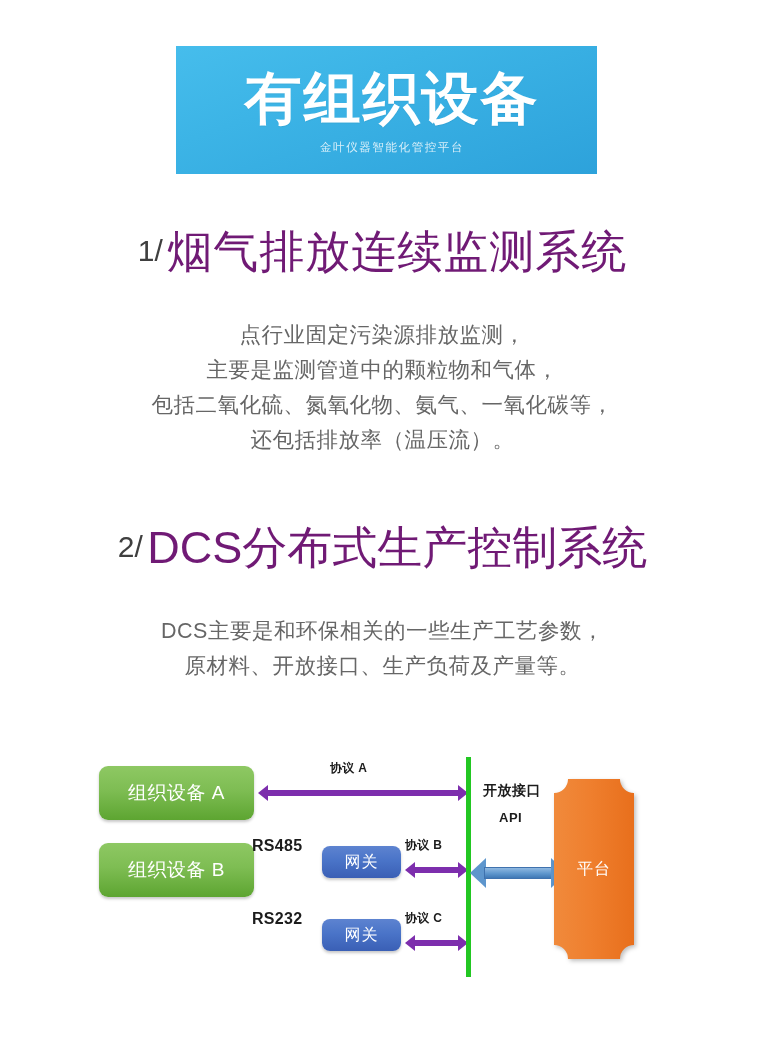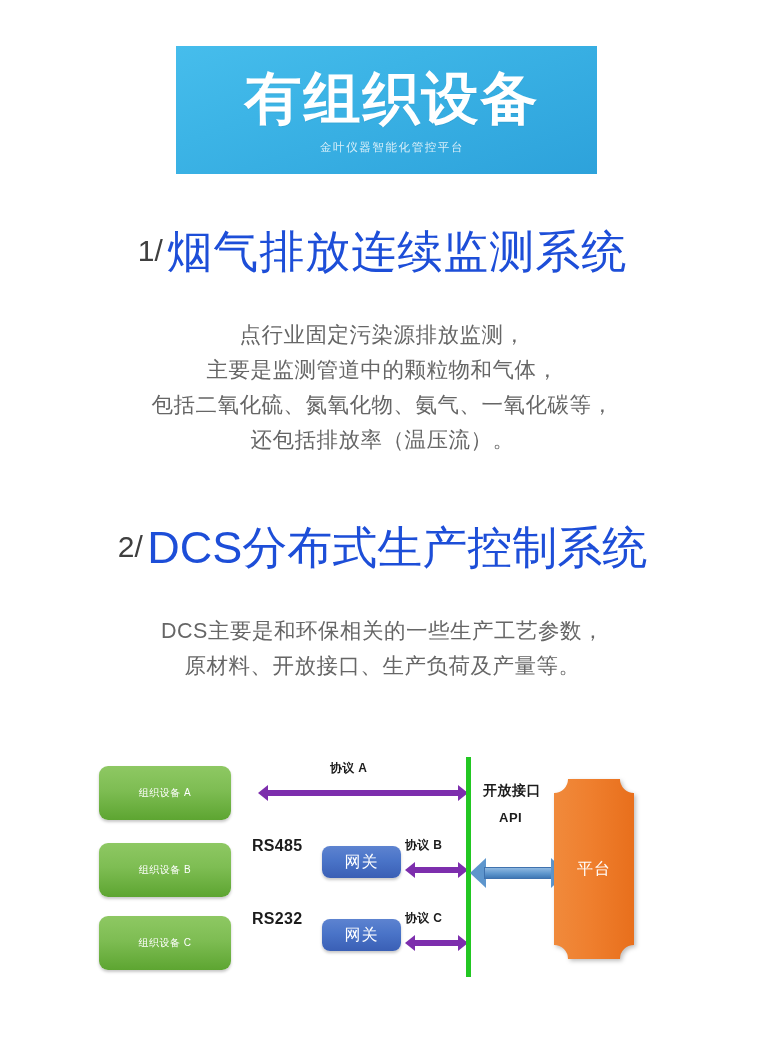--- a/index.html
+++ b/index.html
@@ -53,21 +53,21 @@
     text-align: center;
     white-space: nowrap;
   }
   .sec-num {
     color: #3f3f3f;
     font-size: 30px;
     font-weight: normal;
     vertical-align: 6px;
   }
   .sec-title {
-    color: #1d4ed8;
+    color: #701a75;
     font-size: 45px;
     font-weight: normal;
     letter-spacing: 1px;
   }
   #heading-1 { top: 222px; }
   #heading-2 { top: 518px; }
   #heading-2 .sec-title { letter-spacing: 0px; }
 
   .body-text {
     position: absolute;
@@ -86,30 +86,30 @@
     position: absolute;
     left: 0;
     top: 745px;
     width: 765px;
     height: 250px;
   }
 
   .dev-box {
     position: absolute;
     left: 99px;
-    width: 132px;
+    width: 155px;
     height: 54px;
     border-radius: 9px;
     background: linear-gradient(to bottom, #8ec863 0%, #7ebd53 45%, #5da531 100%);
     box-shadow: 0 2px 3px rgba(0,0,0,0.22);
     display: flex;
     align-items: center;
     justify-content: center;
     color: #ffffff;
-    font-size: 10px;
+    font-size: 19px;
     font-weight: normal;
     letter-spacing: 0.5px;
   }
   #dev-a { top: 21px; }
   #dev-b { top: 98px; }
   #dev-c { top: 171px; }
 
   .gw-box {
     position: absolute;
     left: 322px;
@@ -280,23 +280,20 @@
   <div>原材料、开放接口、生产负荷及产量等。</div>
 </div>
 
 <div class="diagram">
 
   <div class="dev-box" id="dev-a">
     <span>组织设备 A</span>
   </div>
   <div class="dev-box" id="dev-b">
     <span>组织设备 B</span>
-  </div>
-  <div class="dev-box" id="dev-c">
-    <span>组织设备 C</span>
   </div>
 
   <div class="rs-label" id="rs-485">RS485</div>
   <div class="rs-label" id="rs-c232">RS232</div>
 
   <div class="gw-box" id="gw-b">
     <span>网关</span>
   </div>
   <div class="gw-box" id="gw-c">
     <span>网关</span>

